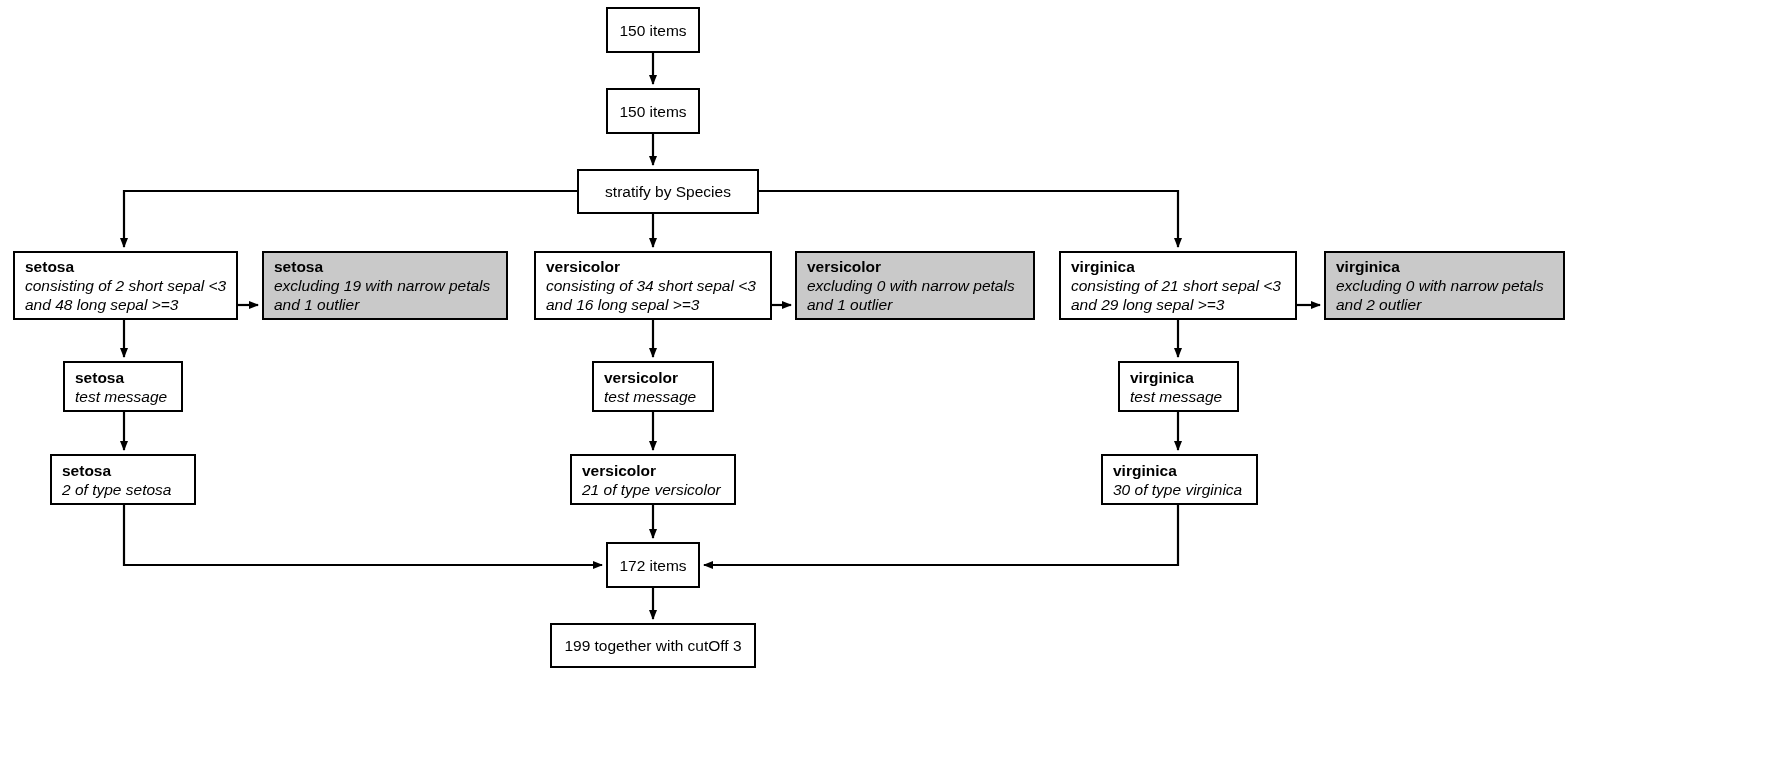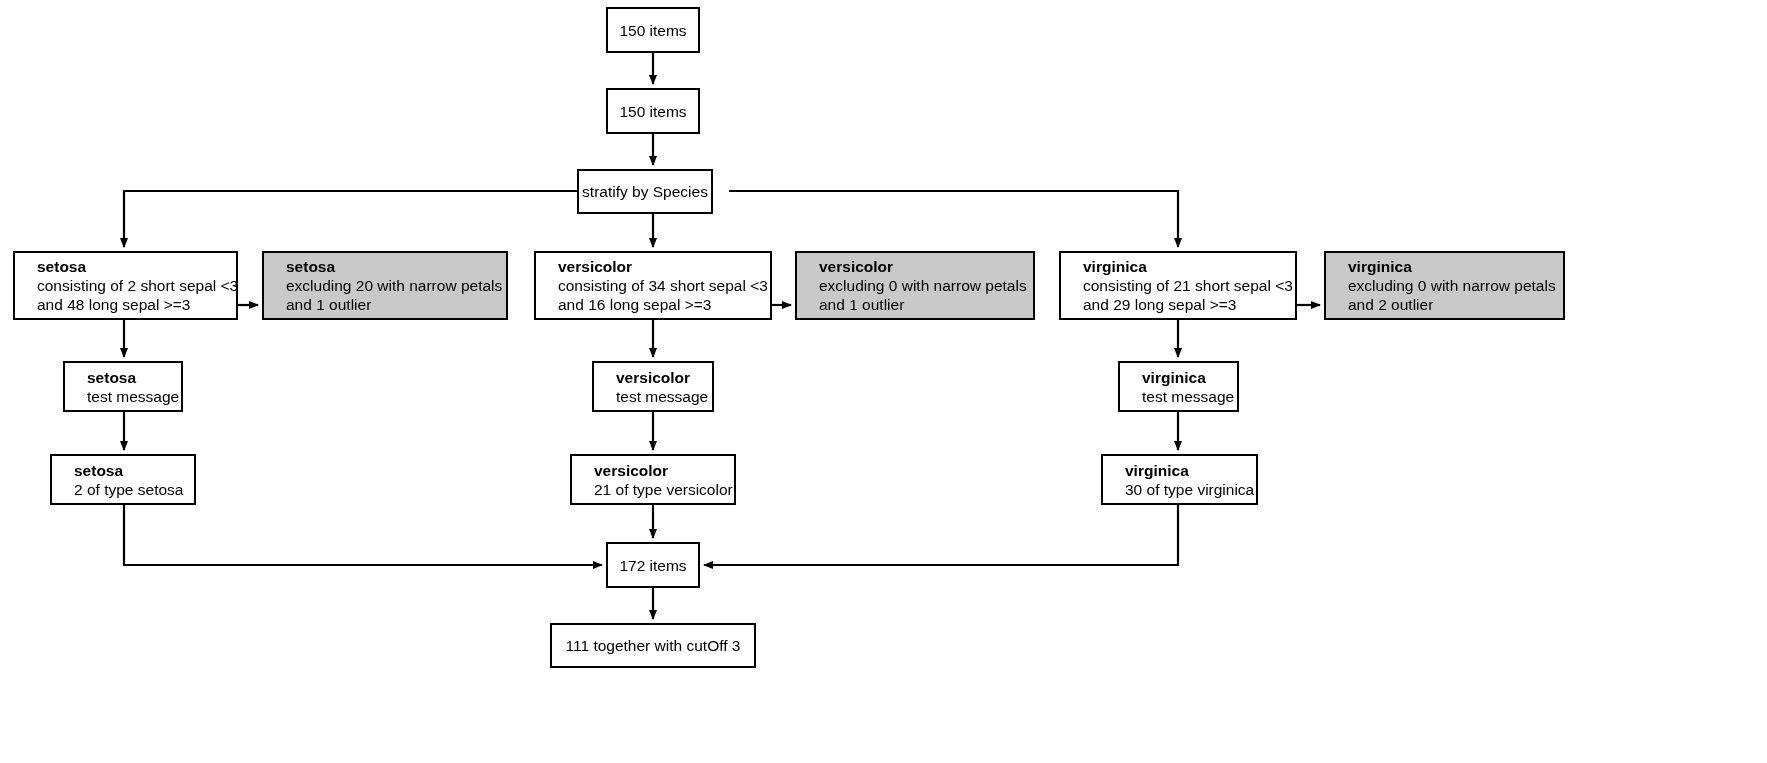--- a/index.html
+++ b/index.html
@@ -41,29 +41,30 @@
   .node.shaded {
     background: #c9c9c9;
   }
   .node.center {
     align-items: center;
     text-align: center;
   }
   .node.left {
     align-items: flex-start;
     text-align: left;
-    padding-left: 22px;
+    padding-left: 10px;
     padding-right: 8px;
   }
   .node .title {
     font-weight: bold;
     white-space: nowrap;
   }
   .node .line {
     white-space: nowrap;
+    font-style: italic;
   }
   .node .single {
     white-space: nowrap;
   }
 </style>
 </head>
 <body>
 
 <div id="canvas">
 
@@ -113,31 +114,31 @@
     </g>
   </svg>
 
   <div id="nodes-layer">
       <div class="node center" style="left: 606px; top: 7px; width: 94px; height: 46px;">
         <div class="single">150 items</div>
       </div>
       <div class="node center" style="left: 606px; top: 88px; width: 94px; height: 46px;">
         <div class="single">150 items</div>
       </div>
-      <div class="node center" style="left: 577px; top: 169px; width: 136px; height: 45px;">
+      <div class="node center" style="left: 577px; top: 169px; width: 182px; height: 45px;">
         <div class="single">stratify by Species</div>
       </div>
       <div class="node left" style="left: 13px; top: 251px; width: 225px; height: 69px;">
         <div class="title">setosa</div>
         <div class="line">consisting of 2 short sepal &lt;3</div>
         <div class="line">and 48 long sepal &gt;=3</div>
       </div>
       <div class="node shaded left" style="left: 262px; top: 251px; width: 246px; height: 69px;">
         <div class="title">setosa</div>
-        <div class="line">excluding 20 with narrow petals</div>
+        <div class="line">excluding 19 with narrow petals</div>
         <div class="line">and 1 outlier</div>
       </div>
       <div class="node left" style="left: 534px; top: 251px; width: 238px; height: 69px;">
         <div class="title">versicolor</div>
         <div class="line">consisting of 34 short sepal &lt;3</div>
         <div class="line">and 16 long sepal &gt;=3</div>
       </div>
       <div class="node shaded left" style="left: 795px; top: 251px; width: 240px; height: 69px;">
         <div class="title">versicolor</div>
         <div class="line">excluding 0 with narrow petals</div>
@@ -174,17 +175,17 @@
         <div class="line">21 of type versicolor</div>
       </div>
       <div class="node left" style="left: 1101px; top: 454px; width: 157px; height: 51px;">
         <div class="title">virginica</div>
         <div class="line">30 of type virginica</div>
       </div>
       <div class="node center" style="left: 606px; top: 542px; width: 94px; height: 46px;">
         <div class="single">172 items</div>
       </div>
       <div class="node center" style="left: 550px; top: 623px; width: 206px; height: 45px;">
-        <div class="single">111 together with cutOff 3</div>
+        <div class="single">199 together with cutOff 3</div>
       </div>
     </div>
 
 </div>
 
 </body></html>

